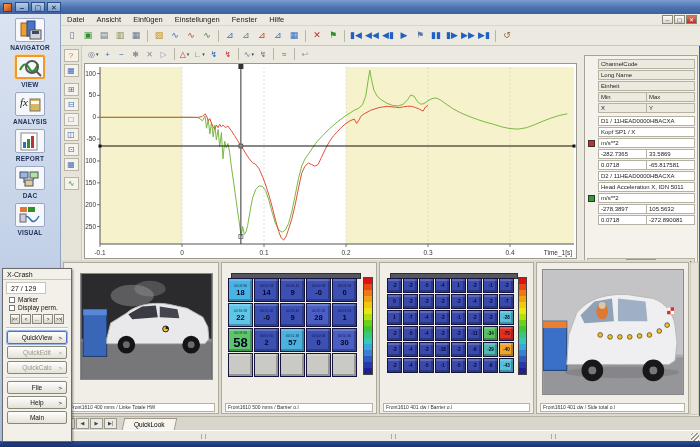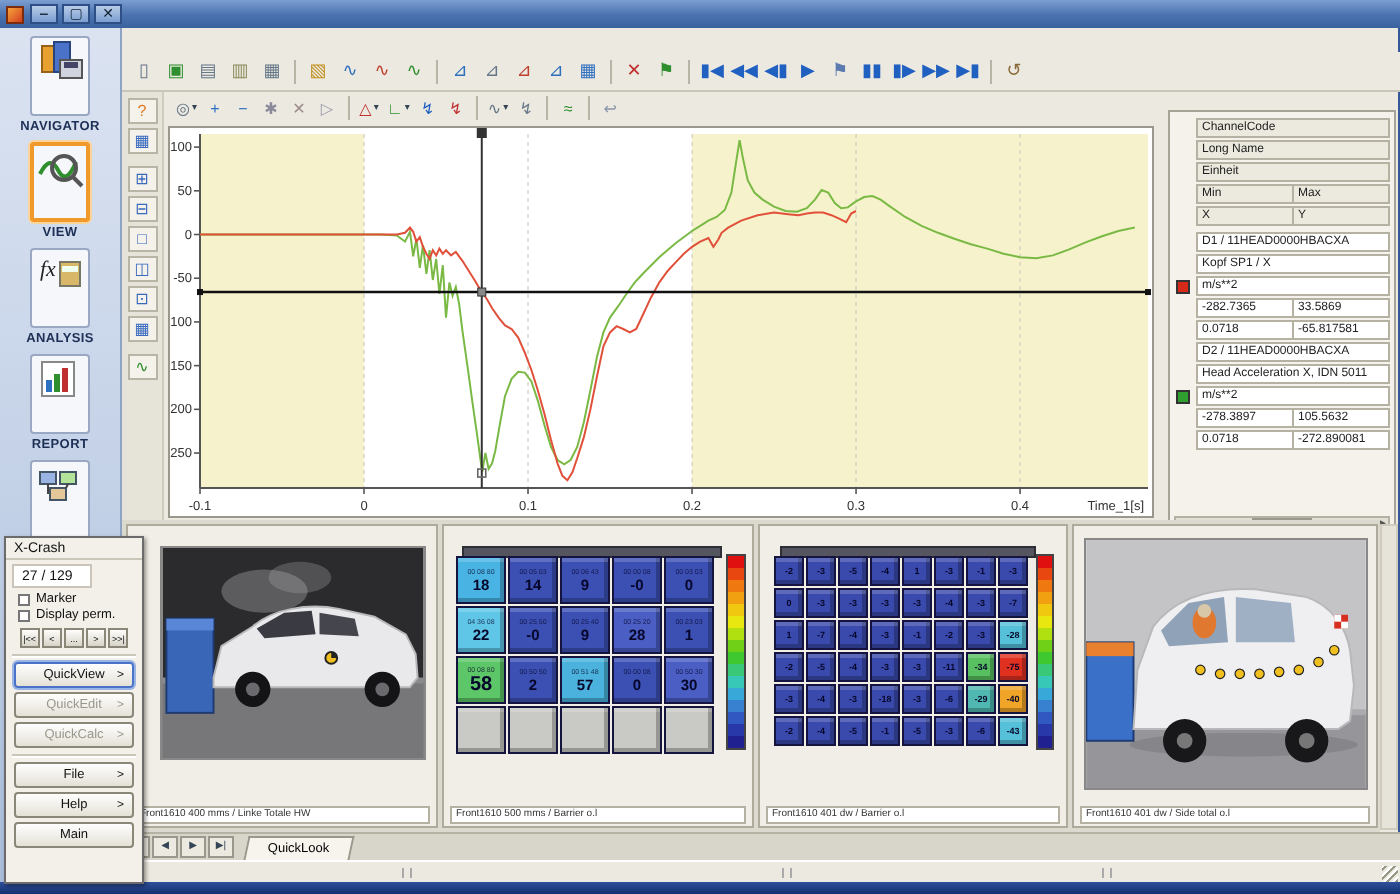--- a/index.html
+++ b/index.html
@@ -31,22 +31,22 @@
     border-bottom:1px solid #c9c5b8;display:flex;align-items:center;padding-left:3px;}
   .tbtn{width:14px;height:14px;margin:0 1px;border:1px solid transparent;display:flex;
     align-items:center;justify-content:center;font-size:9px;line-height:1;}
   .tsep{width:1px;height:12px;background:#b8b4a6;margin:0 3px;}
 
   
   .sidebar{position:absolute;left:0;top:14px;width:61px;height:427px;
     background:linear-gradient(180deg,#dbe3f1 0%,#c3d1e7 55%,#a9bcd9 100%);
     border-right:1px solid #8fa4c4;}
   .side-item{width:100%;margin-top:4px;text-align:center;}
-  .side-ic{width:30px;height:40px;margin:0 auto;background:#f6f7fa;border:1px solid #9aa8c4;
-    border-radius:2px;display:flex;justify-content:center;}
+  .side-ic{width:30px;height:24px;margin:0 auto;background:#f6f7fa;border:1px solid #9aa8c4;
+    border-radius:2px;display:flex;align-items:center;justify-content:center;}
   .side-item.active .side-ic{border:2px solid #f09a2c;box-shadow:0 0 0 1px #fbd49a;}
   .side-label{font-size:6.5px;font-weight:bold;color:#1d2f55;margin-top:2px;letter-spacing:.2px;}
 
   
   .ministrip{position:absolute;left:61px;top:46px;width:21px;height:371px;background:#e6e3d9;
     border-right:1px solid #cfcbbd;display:flex;flex-direction:column;align-items:center;padding-top:3px;}
   .mbtn{width:15px;height:13px;margin-bottom:2px;border:1px solid #b9b5a6;background:#f4f2ea;
     font-size:8px;line-height:11px;text-align:center;}
 
   
@@ -128,20 +128,35 @@
 
   <div class="titlebar">
     <div class="app-icon"></div>
     <div class="winbtns">
       <div class="winbtn">‒</div>
       <div class="winbtn">▢</div>
       <div class="winbtn">✕</div>
     </div>
   </div>
 
+  <div class="menurow">
+    <div id="menubar" style="display:flex;">
+        <div class="menuitem">Datei</div>
+        <div class="menuitem">Ansicht</div>
+        <div class="menuitem">Einfügen</div>
+        <div class="menuitem">Einstellungen</div>
+        <div class="menuitem">Fenster</div>
+        <div class="menuitem">Hilfe</div>
+      </div>
+    <div class="mdibtns" id="mdibtns">
+        <div class="mdibtn">‒</div>
+        <div class="mdibtn">▢</div>
+        <div class="mdibtn close">✕</div>
+      </div>
+  </div>
 
   <div class="toolbar" id="main-toolbar">
       <div class="tbtn">
         <span style="color: rgb(102, 119, 136);">▯</span>
       </div>
       <div class="tbtn">
         <span style="color: rgb(47, 143, 47);">▣</span>
       </div>
       <div class="tbtn">
         <span style="color: rgb(102, 119, 136);">▤</span>
@@ -519,21 +534,21 @@
         <div class="tile" style="left: 84px; top: 40px; width: 25px; height: 24px; background: rgb(74, 94, 196);">
           <div class="tag">00 25 20</div>
           <div class="val" style="font-size: 7.5px;">28</div>
         </div>
         <div class="tile" style="left: 110px; top: 40px; width: 25px; height: 24px; background: rgb(60, 80, 180);">
           <div class="tag">00 23 03</div>
           <div class="val" style="font-size: 7.5px;">1</div>
         </div>
         <div class="tile" style="left: 6px; top: 65px; width: 25px; height: 24px; background: rgb(93, 198, 104);">
           <div class="tag">00 08 80</div>
-          <div class="val" style="font-size: 10px;">58</div>
+          <div class="val" style="font-size: 13px;">58</div>
         </div>
         <div class="tile" style="left: 32px; top: 65px; width: 25px; height: 24px; background: rgb(60, 80, 180);">
           <div class="tag">00 50 50</div>
           <div class="val" style="font-size: 7.5px;">2</div>
         </div>
         <div class="tile" style="left: 58px; top: 65px; width: 25px; height: 24px; background: rgb(74, 178, 220);">
           <div class="tag">00 51 48</div>
           <div class="val" style="font-size: 7.5px;">57</div>
         </div>
         <div class="tile" style="left: 84px; top: 65px; width: 25px; height: 24px; background: rgb(60, 80, 180);">

